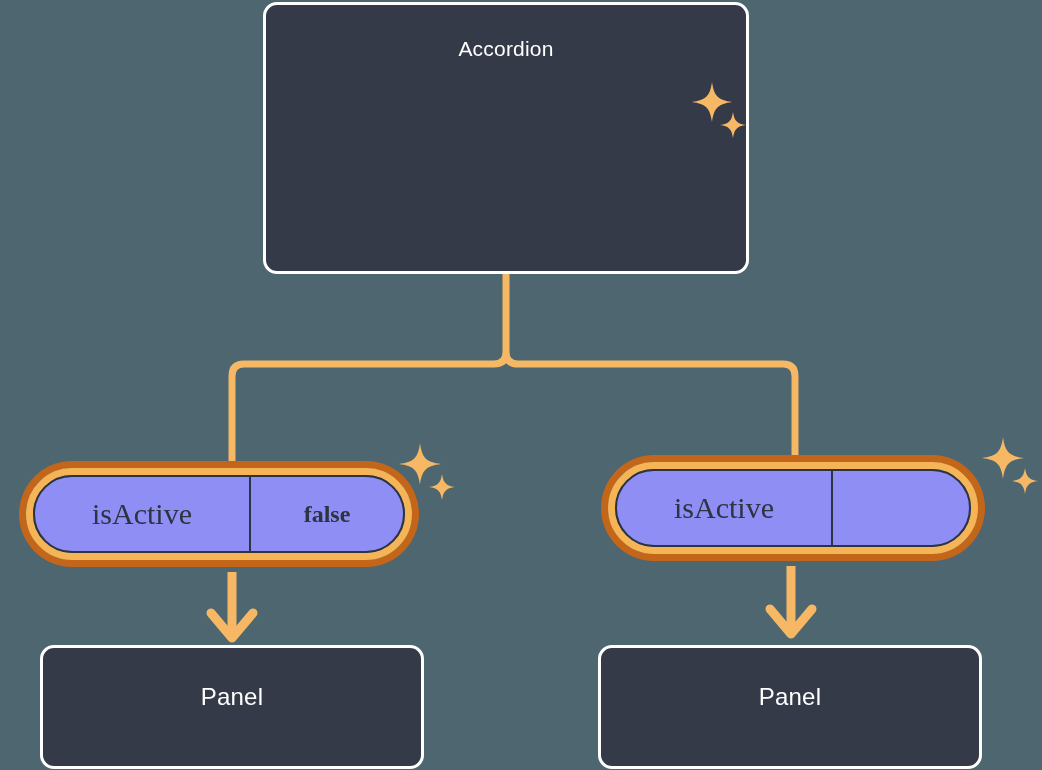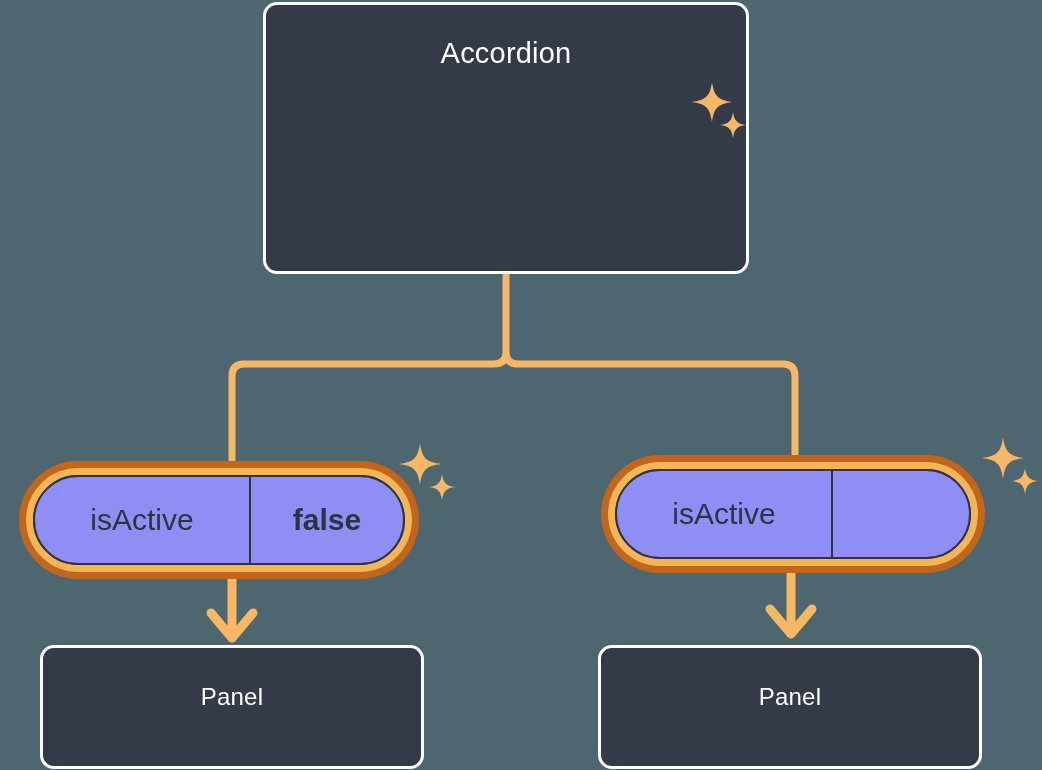--- a/index.html
+++ b/index.html
@@ -40,21 +40,21 @@
     border: 3px solid #ffffff;
     border-radius: 14px;
     z-index: 2;
   }
   .card-title {
     position: absolute;
     left: 0;
     width: 100%;
     text-align: center;
     color: #ffffff;
-    font-size: 29px;
+    font-size: 21px;
     font-weight: 400;
     letter-spacing: 0.2px;
     white-space: nowrap;
   }
 
   #accordion-card {
     left: 263px;
     top: 2px;
     width: 486px;
     height: 272px;
@@ -123,35 +123,36 @@
   }
   #pill-active-index .pill-val {
     flex: 1 1 auto;
     color: #8e8ef5;
     font-size: 31px;
     font-weight: 700;
   }
 
   
   .pill-bool {
-    height: 104px;
+    height: 92px;
+    font-family: Liberation Serif, serif;
   }
   .pill-bool .pill-inner {
     background: #8e8ef5;
     border: 2px solid #2d3340;
     border-radius: 999px;
   }
   .pill-bool .pill-key {
     color: #2d3340;
     font-size: 30px;
     border-right: 2px solid #2d3340;
   }
   .pill-bool .pill-val {
     color: #2d3340;
-    font-size: 30px;
+    font-size: 24px;
     font-weight: 700;
   }
 
   #pill-is-active-false {
     left: 26px;
     top: 468px;
     width: 386px;
   }
   #pill-is-active-false .pill-key { flex: 0 0 216px; }
   #pill-is-active-false .pill-val { flex: 1 1 auto; }

